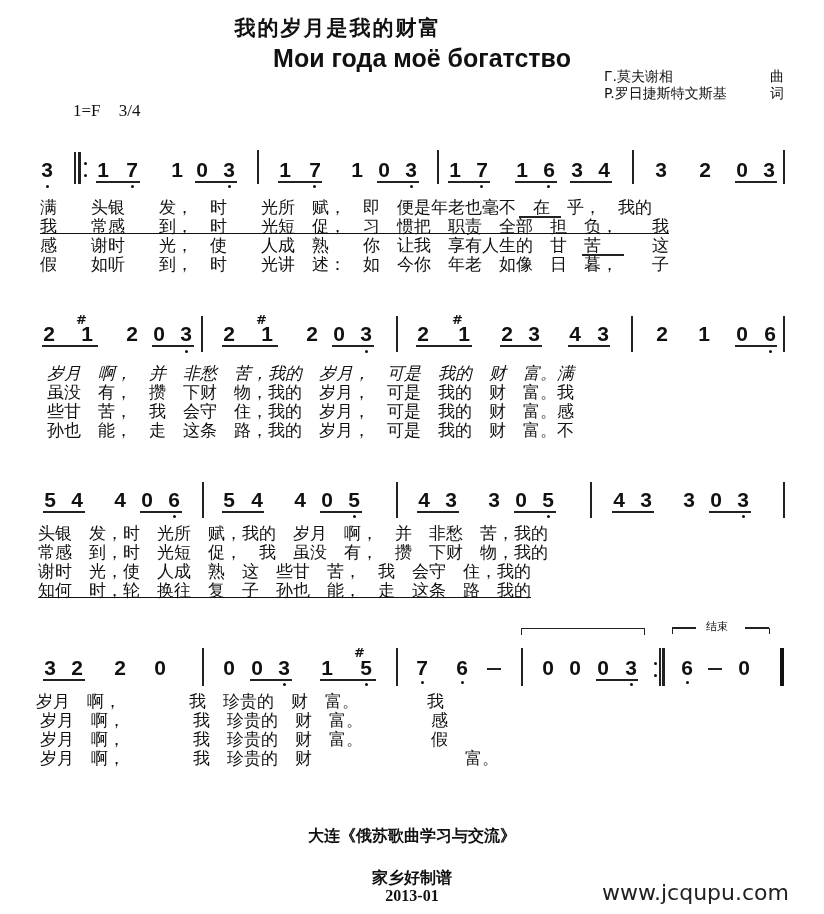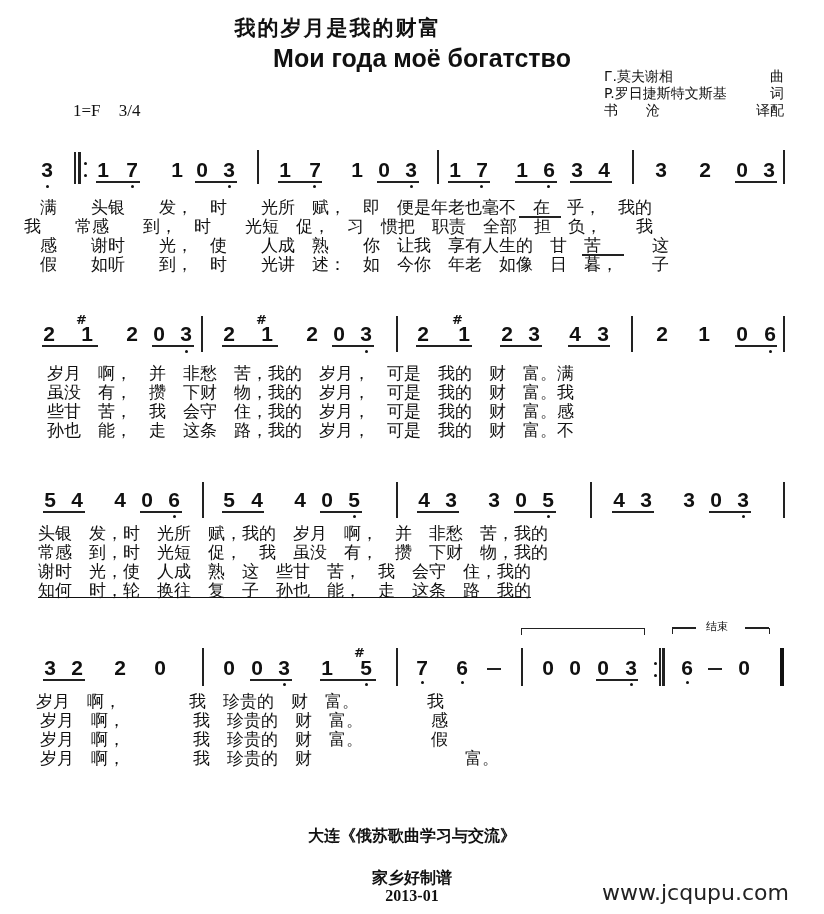--- a/index.html
+++ b/index.html
@@ -37,24 +37,20 @@
 
 <div class="abs credits">
   <div class="credit-row">
     <span>Г.莫夫谢相</span>
     <span>曲</span>
   </div>
   <div class="credit-row">
     <span>P.罗日捷斯特文斯基</span>
     <span>词</span>
   </div>
-  <div class="credit-row">
-    <span>书　　沧</span>
-    <span>译配</span>
-  </div>
 </div>
 
 <div class="abs key">
   <span>1=F</span>
   <span>3/4</span>
 </div>
 
 <div class="abs notes" style="left:0;top:0;">
 
   <div class="n" style="left:40px;top:158px;">3</div>
@@ -103,21 +99,21 @@
   <div class="n" style="left:654px;top:158px;">3</div>
   <div class="n" style="left:698px;top:158px;">2</div>
   <div class="n" style="left:735px;top:158px;">0</div>
     <div class="n" style="left:762px;top:158px;">3</div>
   <div class="ul" style="left:735px;top:181px;width:42px;"></div>
   <div class="bar" style="left:783px;top:150px;height:34px;"></div>
 </div>
 
 <div class="lyrics" style="left:0;top:0;">
   <div class="ly" style="left:40px;top:198px;">满　　头银　　发，　时　　光所　赋，　即　便是年老也毫不　在　乎，　我的</div>
-  <div class="ly" style="left:24px;top:217px;">我　　常感　　到，　时　　光短　促，　习　惯把　职责　全部　担　负，　　我</div>
+  <div class="ly" style="left:40px;top:217px;text-decoration:underline;">我　　常感　　到，　时　　光短　促，　习　惯把　职责　全部　担　负，　　我</div>
   <div class="ly" style="left:40px;top:236px;">感　　谢时　　光，　使　　人成　熟　　你　让我　享有人生的　甘　苦　　　这</div>
   <div class="ly" style="left:40px;top:255px;">假　　如听　　到，　时　　光讲　述：　如　今你　年老　如像　日　暮，　　子</div>
   <div class="lyul" style="left:519px;top:216px;width:42px;"></div>
   <div class="lyul" style="left:582px;top:254px;width:42px;"></div>
 </div>
 
 <div class="abs notes" style="left:0;top:0;">
   <div class="n" style="left:42px;top:322px;">2</div>
   <div class="sharp" style="left:76px;top:312px;">#</div>
     <div class="n" style="left:80px;top:322px;">1</div>
@@ -152,21 +148,21 @@
   <div class="n" style="left:655px;top:322px;">2</div>
   <div class="n" style="left:697px;top:322px;">1</div>
   <div class="n" style="left:735px;top:322px;">0</div>
     <div class="n" style="left:763px;top:322px;">6</div>
   <div class="ul" style="left:735px;top:345px;width:42px;"></div>
     <div class="dot" style="left:769px;top:350px;"></div>
   <div class="bar" style="left:783px;top:316px;height:36px;"></div>
 </div>
 
 <div class="lyrics" style="left:0;top:0;">
-  <div class="ly" style="left:47px;top:364px;">岁月　啊，　并　非愁　苦，我的　岁月，　可是　我的　财　富。满</div>
+  <div class="ly" style="left:47px;top:364px;font-style:italic;">岁月　啊，　并　非愁　苦，我的　岁月，　可是　我的　财　富。满</div>
   <div class="ly" style="left:47px;top:383px;">虽没　有，　攒　下财　物，我的　岁月，　可是　我的　财　富。我</div>
   <div class="ly" style="left:47px;top:402px;">些甘　苦，　我　会守　住，我的　岁月，　可是　我的　财　富。感</div>
   <div class="ly" style="left:47px;top:421px;">孙也　能，　走　这条　路，我的　岁月，　可是　我的　财　富。不</div>
 </div>
 
 <div class="abs notes" style="left:0;top:0;">
   <div class="n" style="left:43px;top:488px;">5</div>
     <div class="n" style="left:70px;top:488px;">4</div>
   <div class="ul" style="left:43px;top:511px;width:42px;"></div>
   <div class="n" style="left:113px;top:488px;">4</div>

